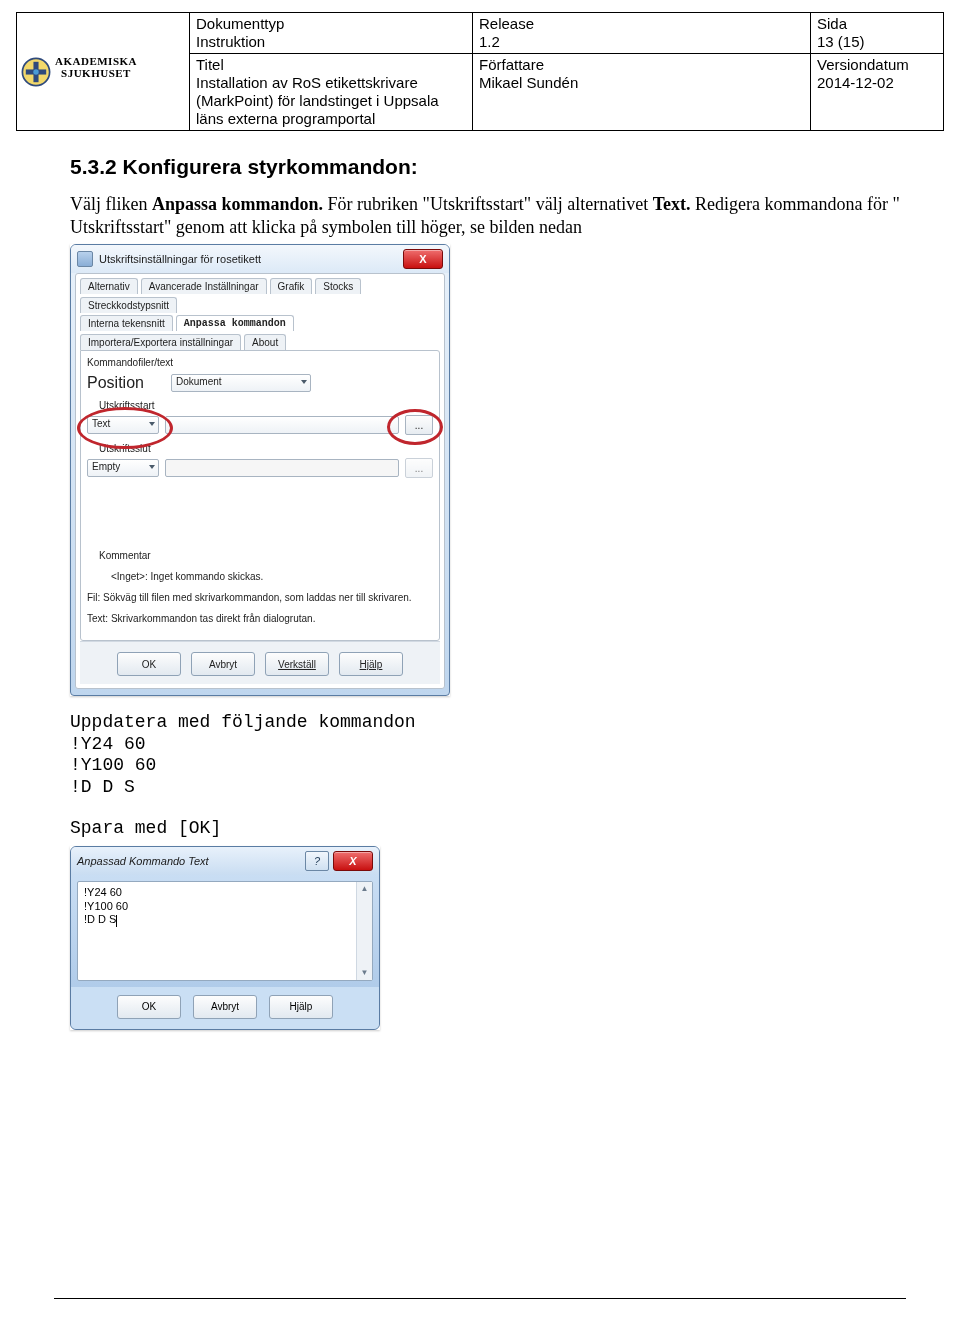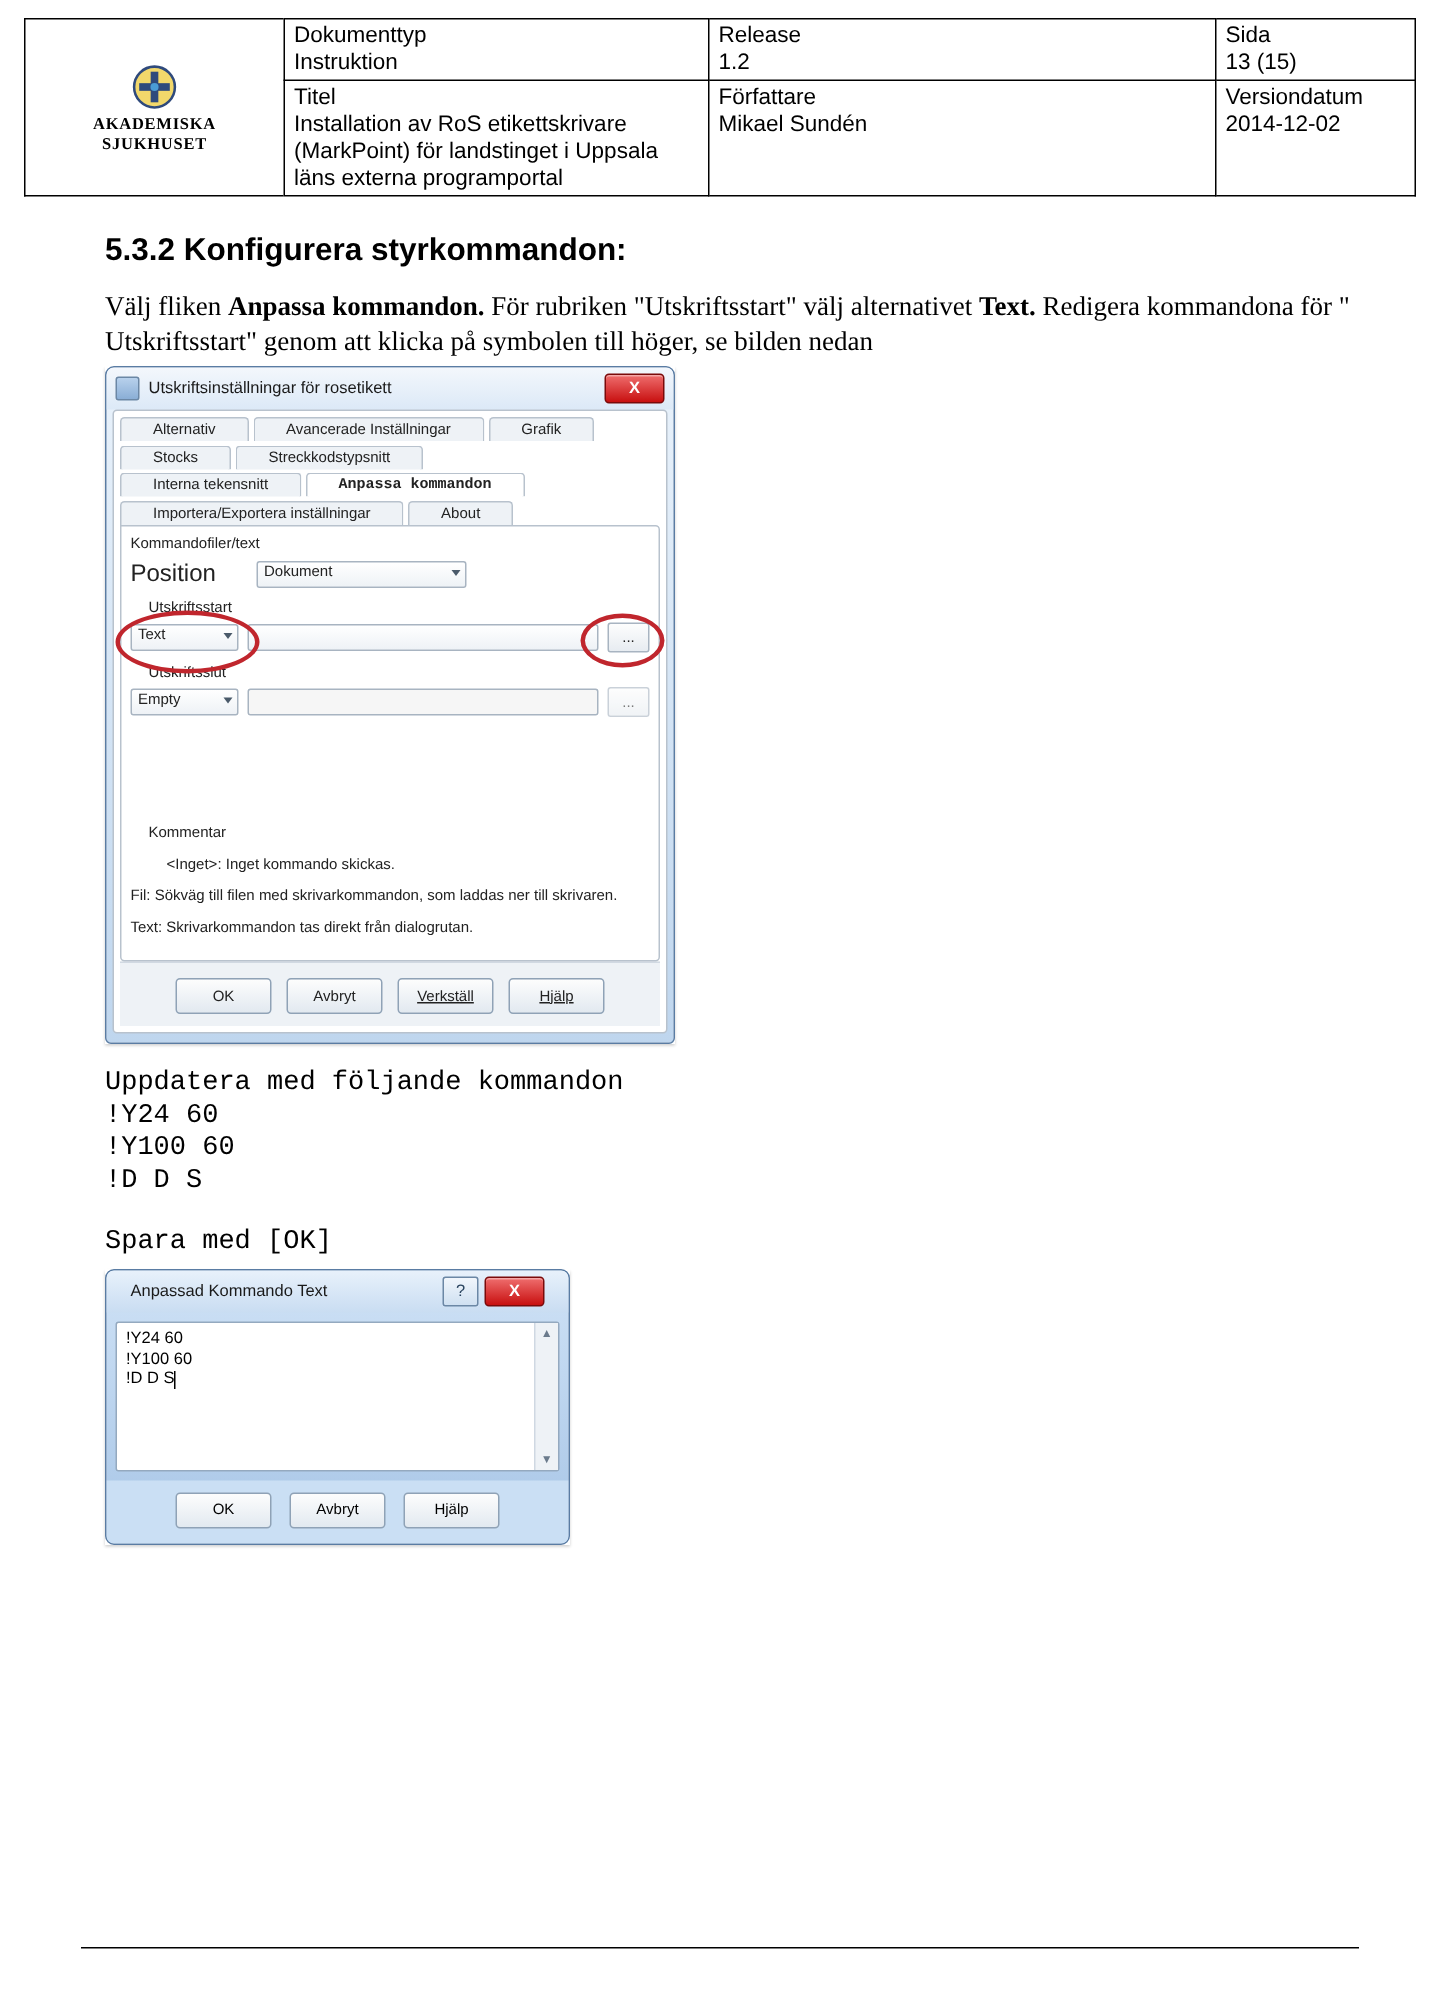--- a/index.html
+++ b/index.html
@@ -1,40 +1,40 @@
 <!DOCTYPE html>
 <html><head>
 <meta charset="utf-8">
 <style>
   html,body{margin:0;padding:0;background:#fff;font-family:Arial,Helvetica,sans-serif;color:#000;}
   .page{width:960px;min-height:1327px;position:relative;box-sizing:border-box;padding:12px 16px 0 16px;}
   
   .hdr{border:1px solid #000;border-collapse:collapse;width:100%;margin-bottom:24px;}
   .hdr td{border:1px solid #000;vertical-align:top;padding:2px 6px 2px 6px;font-size:15px;line-height:1.2;}
   .hdr .logo-cell{border-left:none;border-top:none;border-bottom:none;width:168px;vertical-align:middle;text-align:center;padding:4px 2px;}
-  .logo-wrap{display:flex;flex-direction:column;align-items:center;gap:2px;}
+  .logo-wrap{display:flex;gap:2px;}
   .logo-mark{width:34px;height:34px;}
   .logo-text{font-family:Georgia,"Times New Roman",serif;font-size:11px;letter-spacing:.5px;font-weight:bold;line-height:1.1;}
   .hdr .wcol{width:270px;}
   .hdr .rcol{width:120px;}
   
   .section-h{font-family:Arial,Helvetica,sans-serif;font-weight:bold;font-size:21px;margin:18px 0 14px 54px;}
   .body-block{margin:0 0 0 54px;font-family:"Times New Roman",Times,serif;font-size:18px;line-height:1.25;max-width:840px;}
   .body-block .b{font-weight:bold;}
   
   .shot1{width:380px;margin:6px 0 16px 54px;box-shadow:0 1px 2px rgba(0,0,0,.2);}
   .win7{background:linear-gradient(#e9f2fb,#bfd6ee);border:1px solid #5a7ca3;border-radius:6px 6px 4px 4px;overflow:hidden;font-family:"Segoe UI",Tahoma,Arial,sans-serif;font-size:11px;color:#222;}
   .titlebar{display:flex;align-items:center;justify-content:space-between;padding:4px 6px;background:linear-gradient(#f3f7fc,#dce9f7);}
   .titlebar .tl{display:flex;align-items:center;gap:6px;}
   .ticon{width:14px;height:14px;border:1px solid #6b87a5;background:linear-gradient(#b8d1ec,#8aaed6);border-radius:2px;}
   .titlebar .ttl{font-weight:normal;font-size:11px;color:#1a1a1a;}
   .closebtn{width:38px;height:18px;border-radius:3px;background:linear-gradient(#ef6e6e,#c81010);border:1px solid #7a0a0a;display:flex;align-items:center;justify-content:center;color:#fff;font-weight:bold;font-size:11px;box-shadow:inset 0 1px 0 rgba(255,255,255,.4);}
   .dlgbody{background:#fff;border:1px solid #b8c2cd;margin:0 4px 6px 4px;border-radius:3px;padding:4px;}
   .tabs-row{display:flex;gap:3px;flex-wrap:wrap;}
-  .tab{background:#eef2f6;border:1px solid #b8c2cd;border-bottom:none;border-radius:3px 3px 0 0;padding:2px 21px;font-size:10px;color:#222;}
+  .tab{background:#eef2f6;border:1px solid #b8c2cd;border-bottom:none;border-radius:3px 3px 0 0;padding:2px 7px;font-size:10px;color:#222;}
   .tab.active{background:#fff;font-weight:bold;font-family:Liberation Mono, monospace;}
   .tabs-row.second{margin-top:2px;}
   .panel{border:1px solid #b8c2cd;border-radius:0 3px 3px 3px;background:#fff;padding:6px;}
   .grp{margin-bottom:6px;font-size:10px;}
   .row{display:flex;align-items:center;gap:6px;margin:4px 0;}
   .row label{min-width:60px;font-size:16px;}
   .field{flex:1;}
   .sel,.inp{width:100%;box-sizing:border-box;height:18px;border:1px solid #a8b4c1;border-radius:2px;background:linear-gradient(#fff,#eef2f6);font-size:10px;padding:1px 4px;}
   .sel{appearance:none;-webkit-appearance:none;background:linear-gradient(#fff,#eef2f6);position:relative;}
   .sel-wrap{position:relative;flex:1;}
@@ -46,21 +46,21 @@
   .hint{font-size:10px;color:#222;margin:10px 0;}
   .hint.ind{margin-left:24px;}
   .btnbar{display:flex;gap:10px;justify-content:center;padding:10px 4px 8px 4px;background:#eef2f6;border-top:1px solid #d1d9e2;}
   .wbtn{min-width:62px;height:22px;border:1px solid #8fa2b6;border-radius:3px;background:linear-gradient(#fdfdfd,#e2e9f0);font-size:10px;display:flex;align-items:center;justify-content:center;}
   
   .cmd-block{font-family:Liberation Mono, monospace;font-size:18px;margin:10px 0 0 54px;}
   .cmd-block div{line-height:1.2;}
   
   .shot2{width:310px;margin:6px 0 0 54px;box-shadow:0 1px 2px rgba(0,0,0,.2);}
   .win7b{background:linear-gradient(#cfe2f6,#a7c5e6);border:1px solid #5a7ca3;border-radius:6px;overflow:hidden;font-family:"Segoe UI",Tahoma,Arial,sans-serif;font-size:11px;}
-  .tbar2{display:flex;align-items:center;justify-content:space-between;padding:4px 16px;background:linear-gradient(#e8f1fb,#c9ddf2);}
+  .tbar2{display:flex;align-items:center;justify-content:space-between;padding:4px 6px;background:linear-gradient(#e8f1fb,#c9ddf2);font-style:italic;}
   .tbar2 .lab{font-size:11px;color:#1a1a1a;}
   .tbar2 .rbtns{display:flex;gap:4px;}
   .hlpbtn{width:22px;height:18px;border:1px solid #6b87a5;border-radius:2px;background:linear-gradient(#f1f6fc,#cfe0f1);display:flex;align-items:center;justify-content:center;font-size:11px;color:#2b4560;}
   .ta-wrap{margin:6px;border:1px solid #94a9bf;border-radius:2px;background:#fff;padding:4px 18px 4px 6px;height:90px;font-size:11px;position:relative;}
   .ta-wrap .ln{line-height:1.25;}
   .ta-cursor{display:inline-block;width:1px;height:12px;background:#000;vertical-align:middle;margin-left:0;}
   .scrl{position:absolute;right:0;top:0;bottom:0;width:15px;background:#eef2f6;border-left:1px solid #cfd8e2;}
   .scrl .sarrow{height:14px;display:flex;align-items:center;justify-content:center;color:#6b7b8c;font-size:8px;}
   .btnbar2{display:flex;gap:12px;justify-content:center;padding:8px 4px 10px 4px;background:#cadff4;}
   

